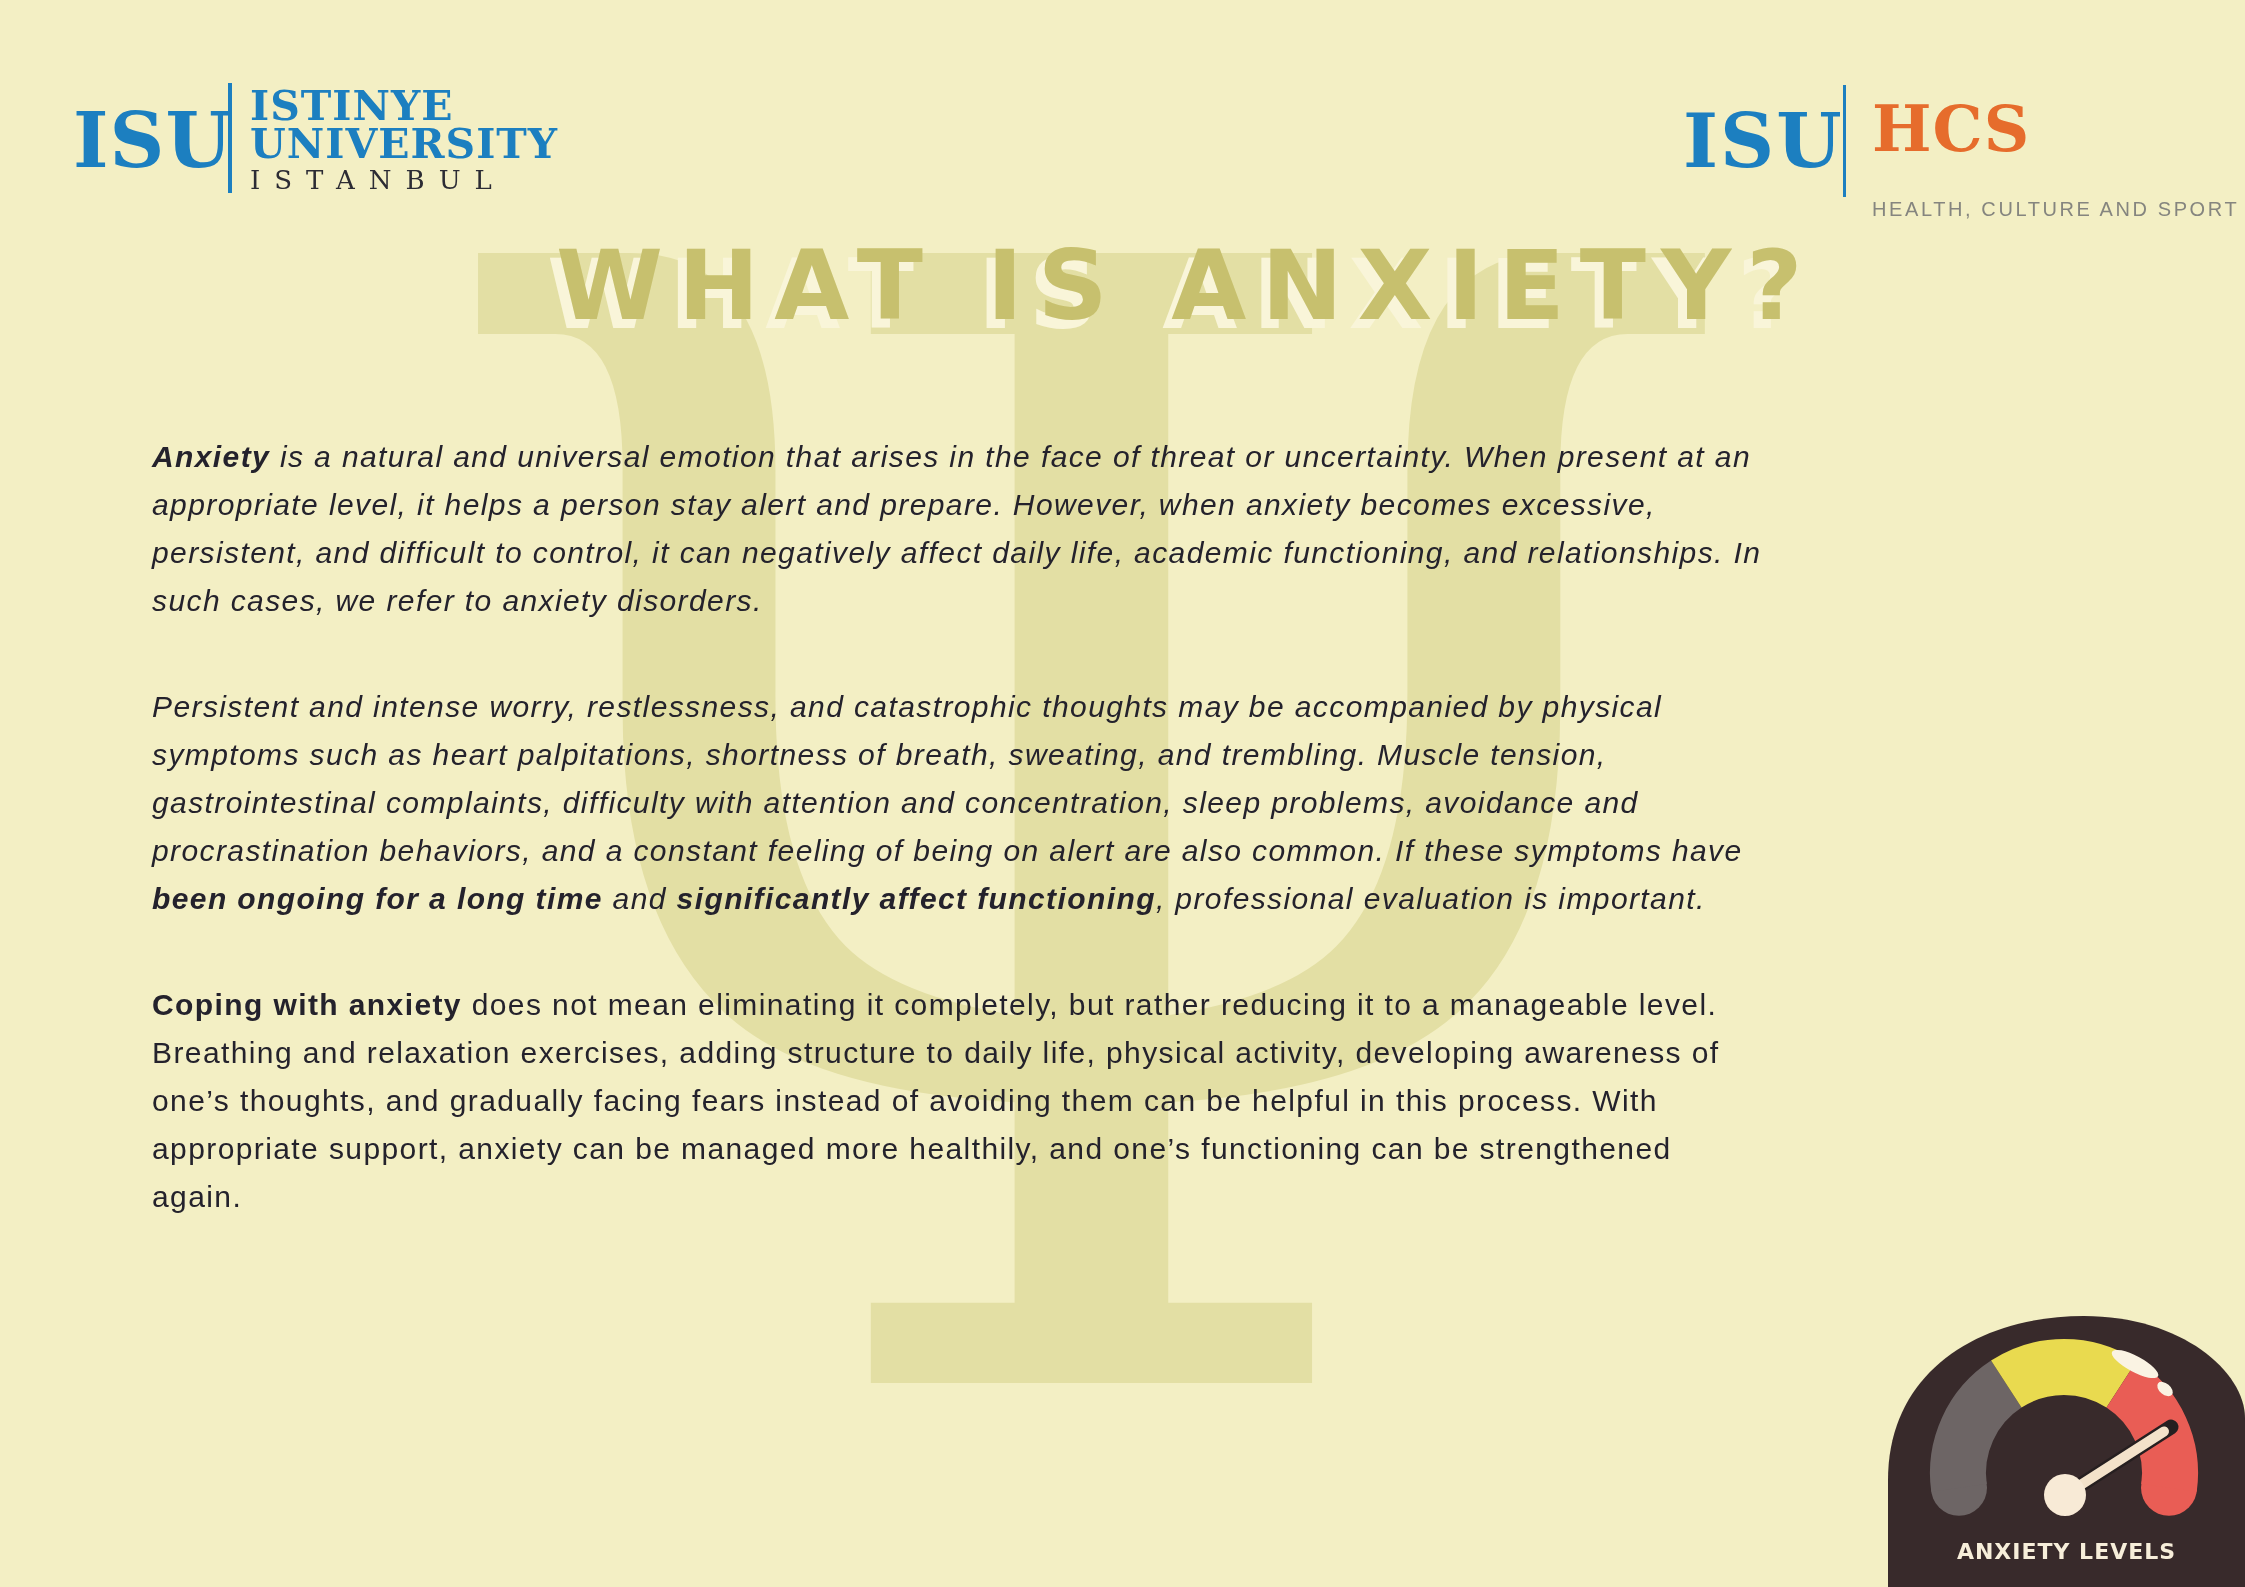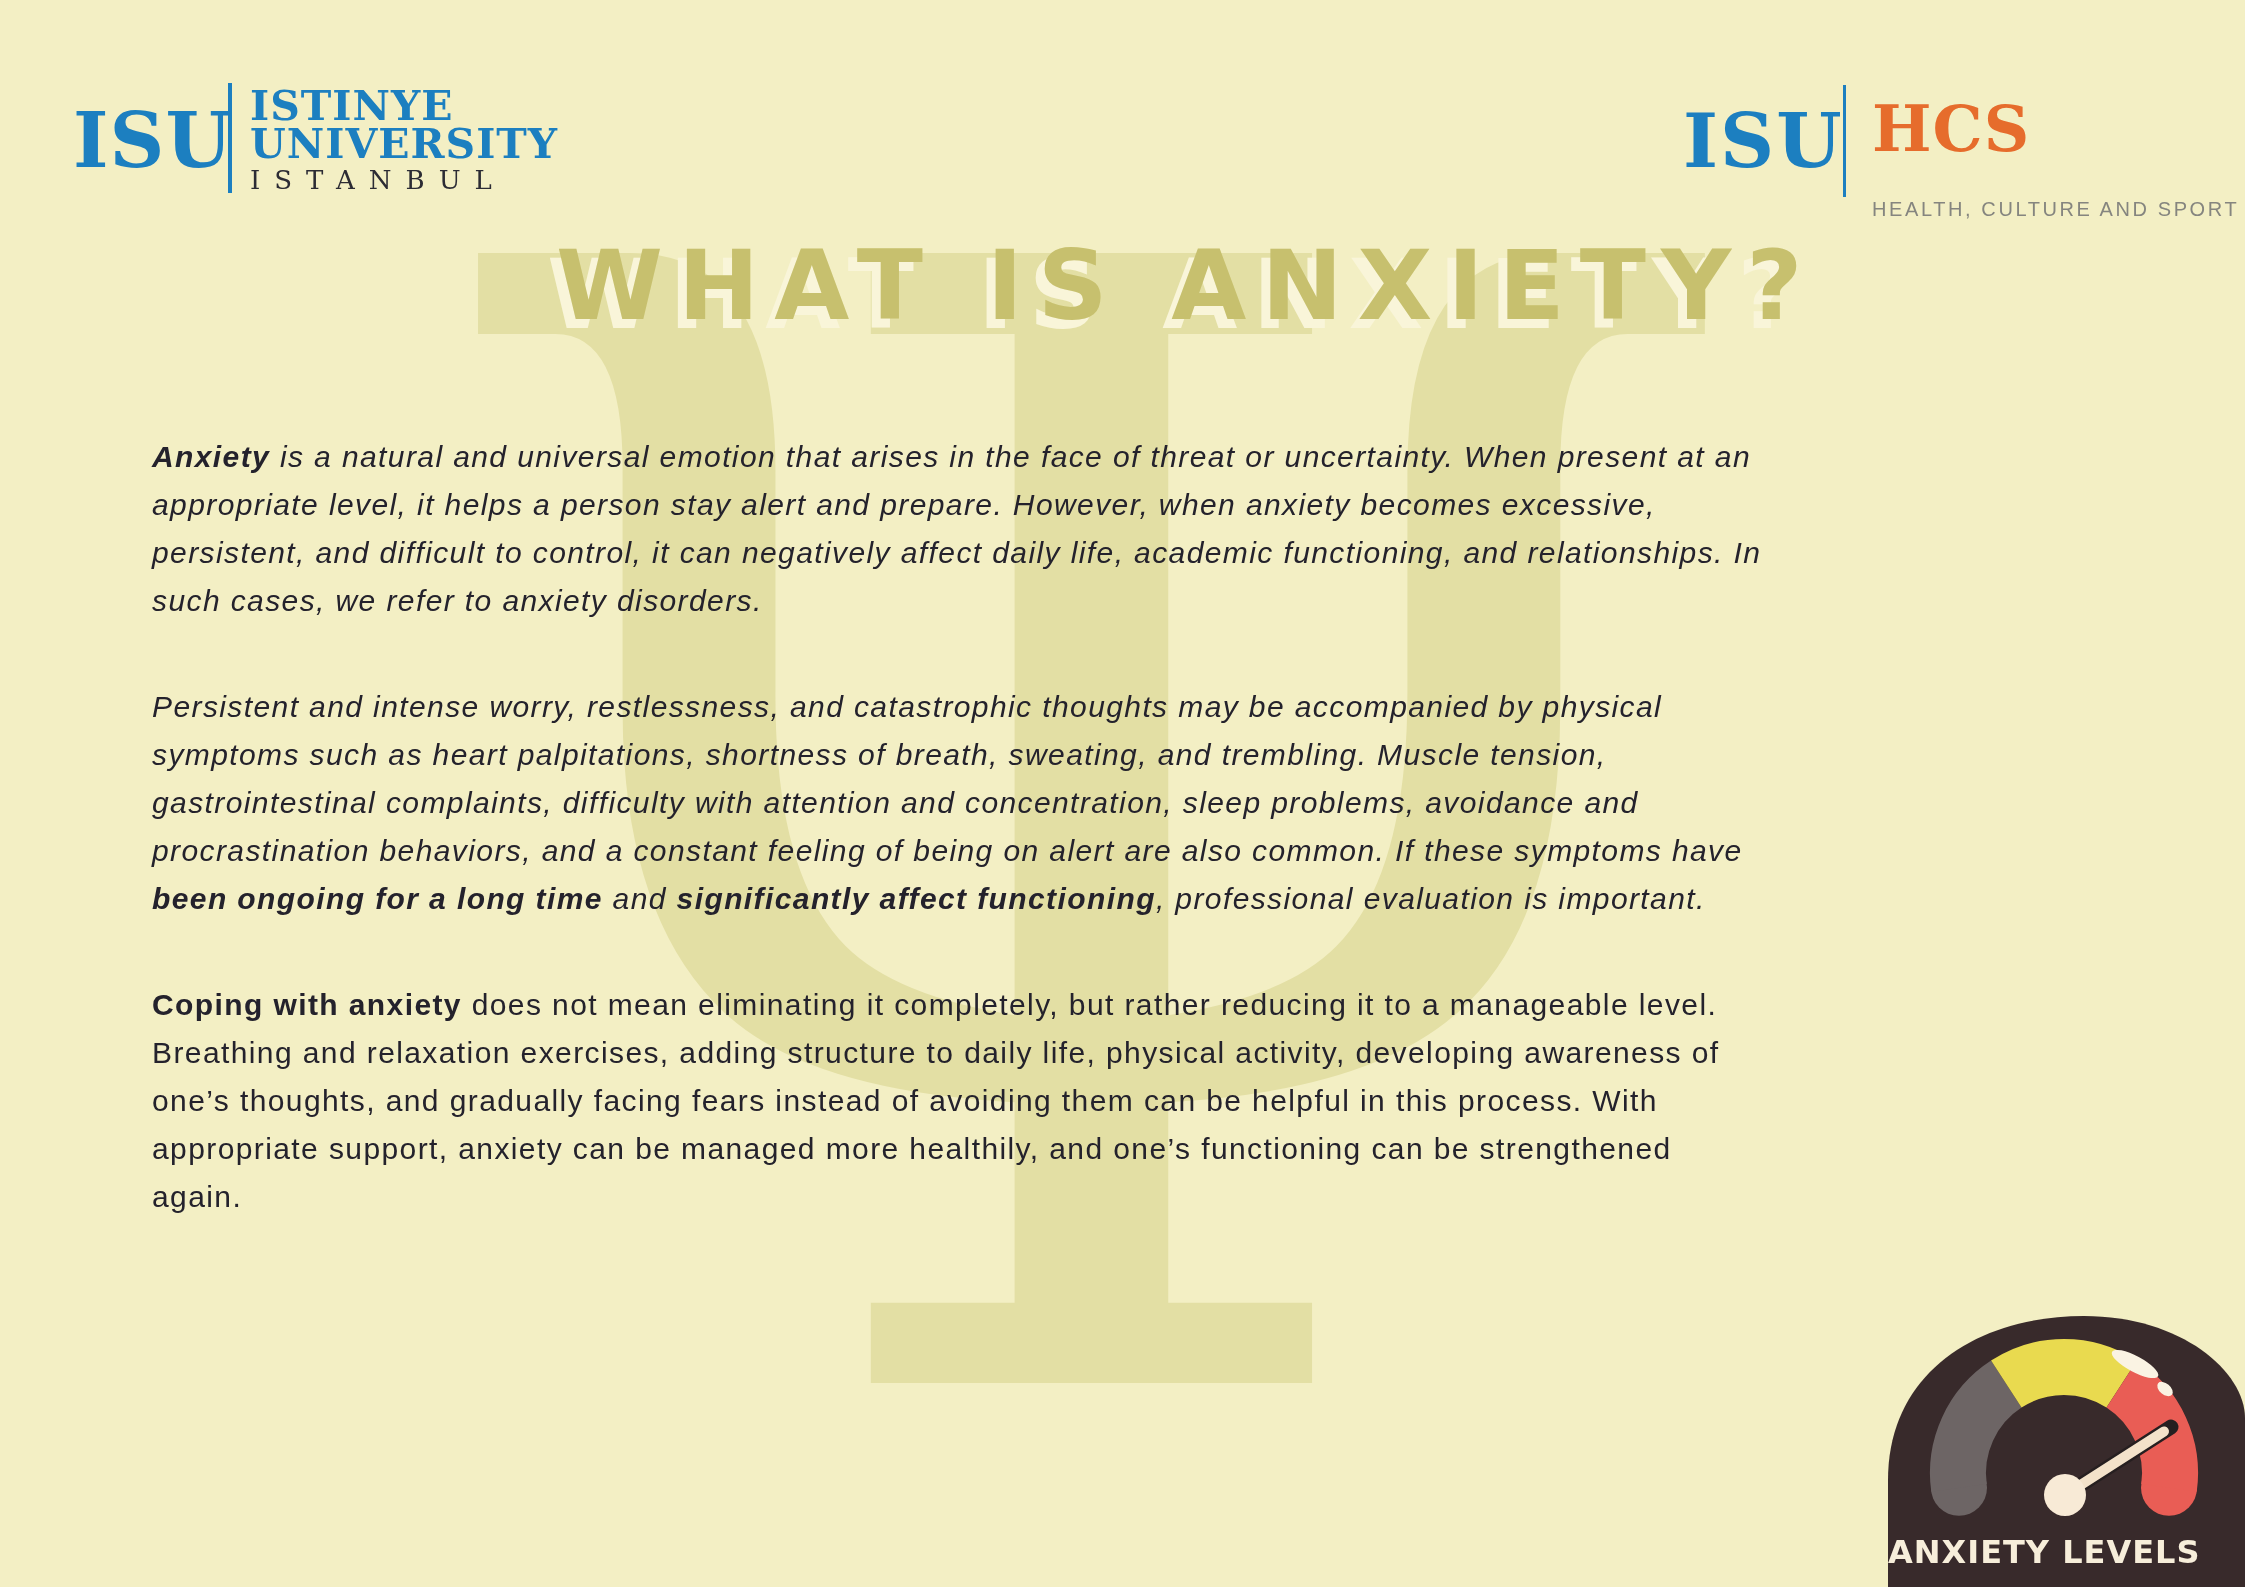--- a/index.html
+++ b/index.html
@@ -102,23 +102,24 @@
   .article b { font-weight: bold; }
 
   
   .gauge-card {
     position: absolute; left: 1888px; top: 1310px;
     width: 357px; height: 277px; z-index: 3;
   }
   .gauge-card svg { position: absolute; left: 0; top: 0; display: block; }
   .gauge-label {
     position: absolute; left: 0; top: 224px; width: 100%;
+    text-align: center;
     font-family: "DejaVu Sans", sans-serif;
     font-weight: bold;
-    font-size: 32px; line-height: 36px; letter-spacing: 1px;
+    font-size: 22px; line-height: 36px; letter-spacing: 1px;
     color: var(--label-cream, #f7eeda);
   }
 </style>
 </head>
 <body>
 
 <div class="page">
 
   <div class="watermark">Ψ</div>
 

